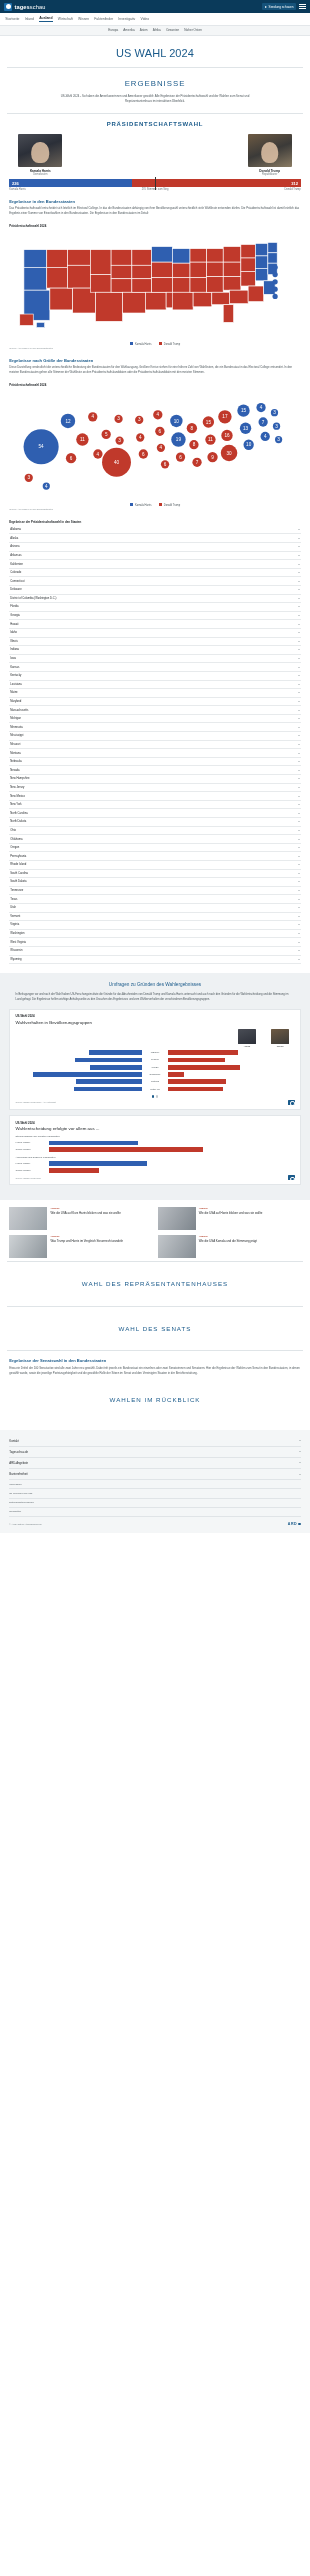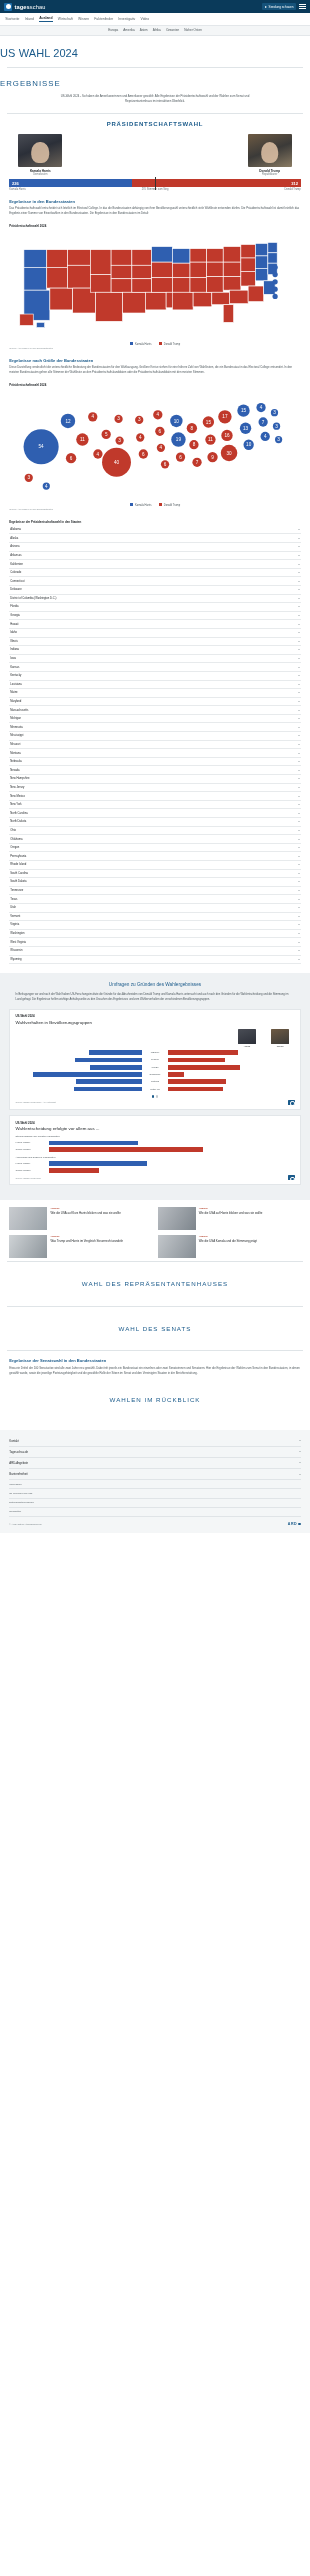--- a/index.html
+++ b/index.html
@@ -58,29 +58,31 @@
 
   .subnav {
     background:#f4f6f7;
     display:flex; gap:5.2px; justify-content:center;
     padding:2.6px 5.2px; font-size:3.1px; color:#4b5559;
     border-bottom:0.5px solid #e3e7ea;
   }
 
   
   .page-title {
+    text-align:center;
     font-size: 11px;
     color:#1a5a8a;
     padding: 11.4px 0 8.3px 0;
     font-weight: normal;
     letter-spacing: 0.1px;
   }
   .divider { height:0.5px; background:#dfe4e7; margin:0 7.2px; }
 
   .section-head {
+    text-align:center;
     font-size:7.8px;
     color:#1a5a8a;
     letter-spacing:1px;
     padding:11.4px 0 5.2px 0;
     font-weight:normal;
   }
   .intro-text {
     font-size:2.9px; line-height:1.75; color:#4c565b;
     padding: 0 47px 9.3px 47px; text-align:center;
   }

